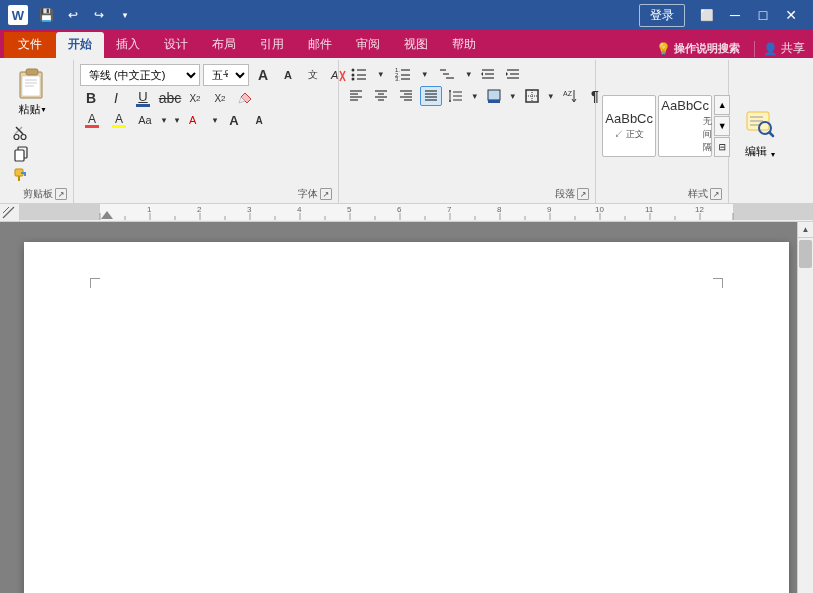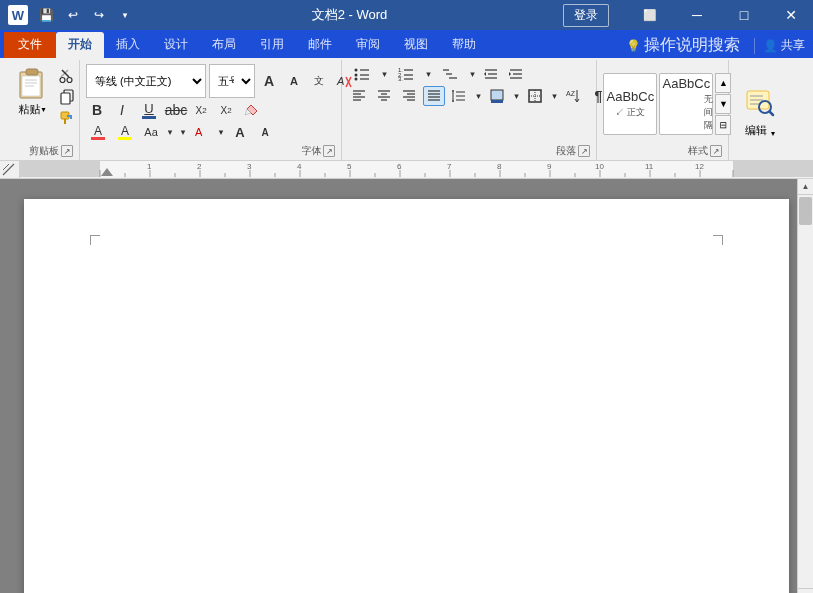--- a/index.html
+++ b/index.html
@@ -39,21 +39,21 @@
       color: white;
       padding: 2px 10px;
       font-size: 12px;
       cursor: pointer;
       border-radius: 2px;
       margin-right: 8px;
     }
 
     
     #ribbon-tabs {
-      background: #1d4ed8;
+      background: #be185d;
       height: 28px;
       display: flex;
       align-items: flex-end;
       padding-left: 4px;
     }
 
     .ribbon-tab {
       padding: 4px 12px 5px;
       font-size: 12px;
       color: rgba(255,255,255,0.85);
@@ -163,21 +163,21 @@
       flex-direction: column;
       gap: 1px;
     }
     .font-row { display: flex; align-items: center; gap: 3px; }
     .font-select {
       border: 1px solid #bbb;
       background: white;
       padding: 1px 4px;
       font-size: 11px;
       cursor: pointer;
-      height: 34px;
+      height: 22px;
     }
     .font-select-name { width: 120px; }
     .font-select-size { width: 46px; }
 
     .icon-btn {
       width: 22px; height: 20px;
       display: flex; align-items: center; justify-content: center;
       cursor: pointer; border-radius: 2px; font-size: 11px; color: #333; border: none; background: transparent;
     }
 
@@ -267,24 +267,21 @@
   <div id="title-bar-left">
 
     <div style="width:20px;height:20px;background:#fff;border-radius:2px;display:flex;align-items:center;justify-content:center;margin-right:4px;">
       <span style="color:#2b579a;font-weight:bold;font-size:13px;">W</span>
     </div>
     <div class="quick-access-btn" title="保存">💾</div>
     <div class="quick-access-btn" title="撤销">↩</div>
     <div class="quick-access-btn" title="恢复">↪</div>
     <div class="quick-access-btn" style="font-size:9px;">▾</div>
   </div>
-  <div id="title-bar-center">
-    <span>文档2 - Word</span>
-  </div>
-  <div id="title-bar-right" style="display:flex;align-items:center;gap:19px;justify-content:center;">
+  <div id="title-bar-right" style="display:flex;align-items:center;gap:0;justify-content:center;">
     <button id="login-btn">登录</button>
     <div class="title-btn" style="font-size:11px;">⬜</div>
     <div class="title-btn">─</div>
     <div class="title-btn">□</div>
     <div class="title-btn close">✕</div>
   </div>
 </div>
 
 <div id="ribbon-tabs">
   <div class="ribbon-tab file">
@@ -314,34 +311,34 @@
   <div class="ribbon-tab">
     <span>视图</span>
   </div>
   <div class="ribbon-tab">
     <span>帮助</span>
   </div>
   <div id="ribbon-right">
 
     <div id="ideas-btn">
       <span>💡</span>
-      <span style="color:rgba(255,255,255,0.85);font-size:16px;">操作说明搜索</span>
+      <span style="color:rgba(255,255,255,0.85);font-size:11px;font-weight:bold;">操作说明搜索</span>
     </div>
     <div class="sep-vertical"></div>
     <div id="share-btn" style="display:flex;align-items:center;gap:3px;color:rgba(255,255,255,0.85);">
       <span>👤</span>
       <span>共享</span>
     </div>
   </div>
 </div>
 
 <div id="ribbon">
 
   <div class="ribbon-group" id="group-clipboard" style="min-width:70px;">
-    <div class="ribbon-group-content" style="flex-direction:row;align-items:flex-start;padding-top:2px;gap:2px;">
+    <div class="ribbon-group-content" style="flex-direction:column;align-items:flex-start;padding-top:2px;gap:2px;">
 
       <div class="paste-btn">
         <div style="width:36px;height:36px;display:flex;align-items:center;justify-content:center;">
 
           <svg width="32" height="36" viewBox="0 0 32 36">
 
             <rect x="4" y="6" width="22" height="26" rx="1" fill="#e8d5a3" stroke="#a0825a" stroke-width="1"></rect>
 
             <rect x="10" y="3" width="12" height="6" rx="2" fill="#c0a060" stroke="#a0825a" stroke-width="1"></rect>
 

